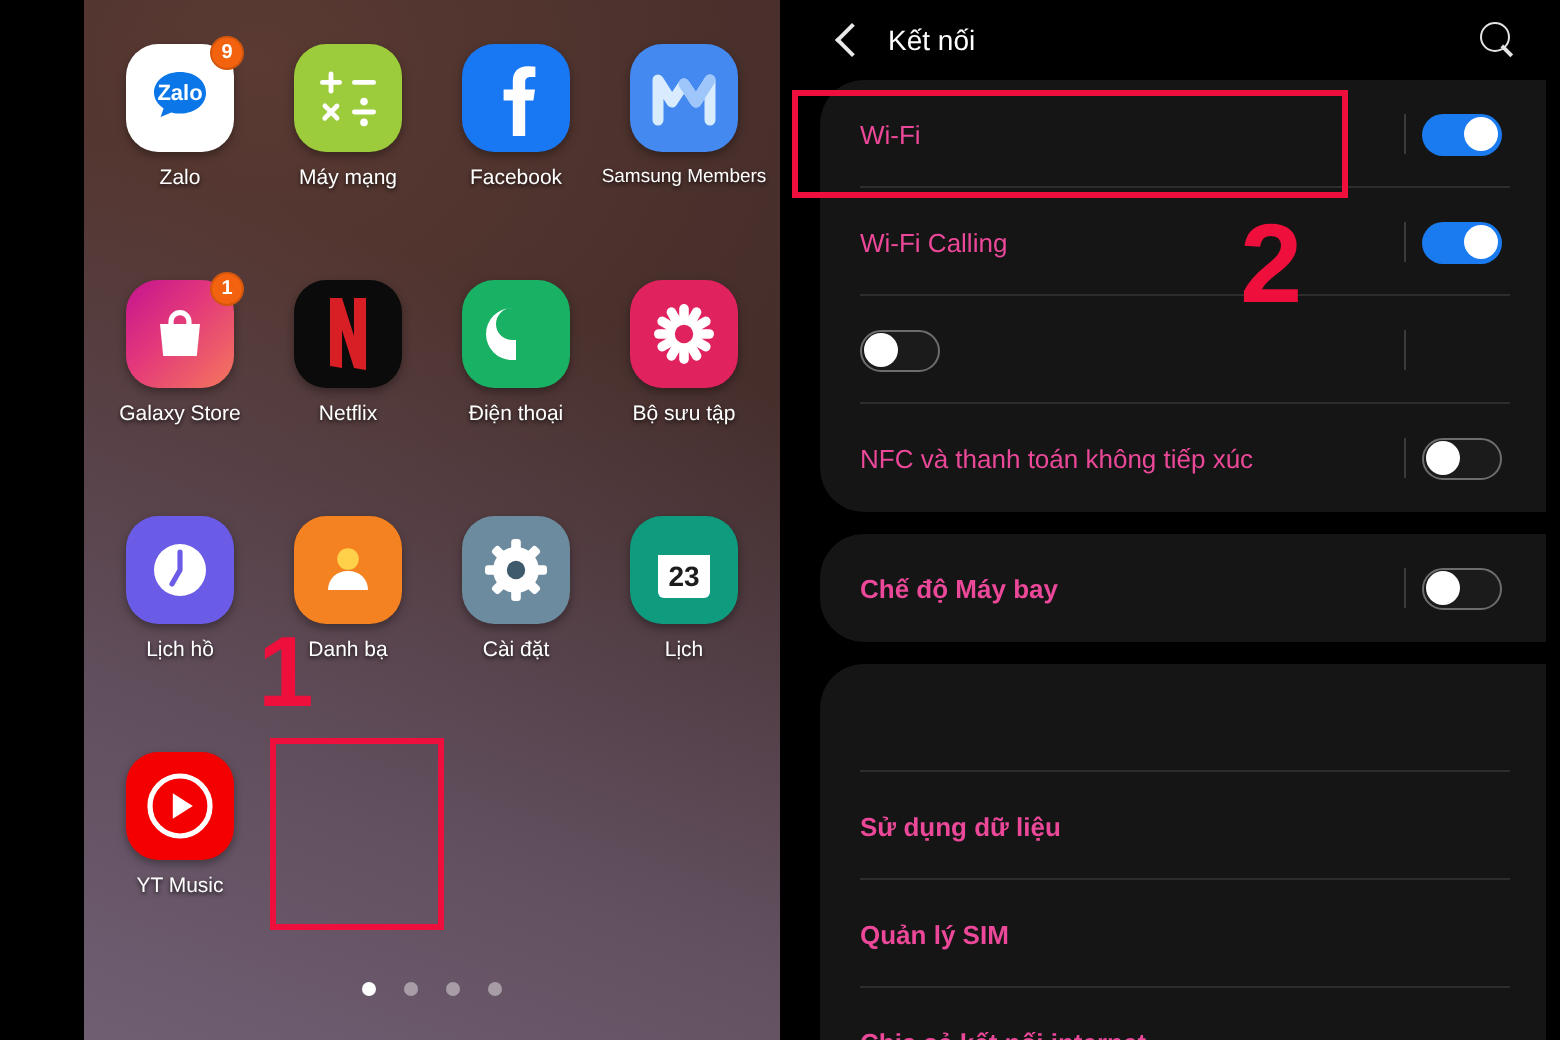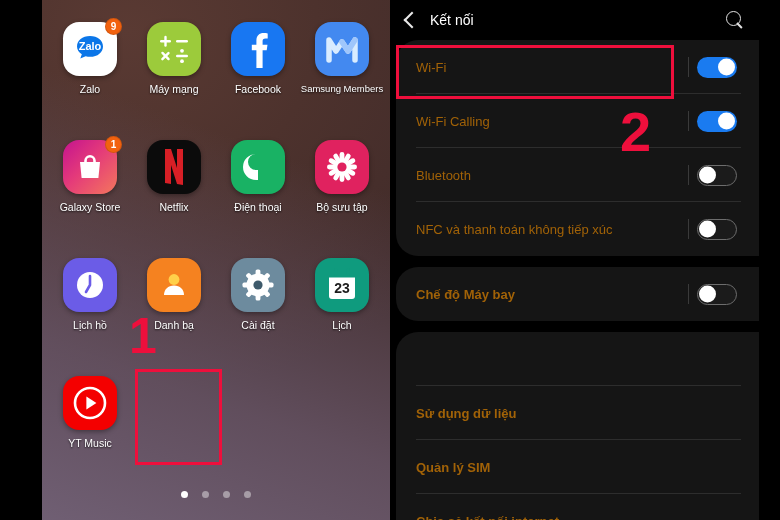--- a/index.html
+++ b/index.html
@@ -42,39 +42,39 @@
     position:absolute; top:-4px; right:-5px; min-width:17px; height:17px;
     border-radius:50%; background:#f2620f; color:#fff; font-size:10px; font-weight:bold;
     display:flex; align-items:center; justify-content:center; border:1.5px solid rgba(0,0,0,.12);
   }
   .dots{ position:absolute; left:0; right:0; bottom:22px; z-index:3; display:flex; gap:14px; justify-content:center; }
   .dot{ width:7px; height:7px; border-radius:50%; background:rgba(255,255,255,.42); }
   .dot.on{ background:#fff; }
 
   
   .settings{
-    position:absolute; left:390px; top:0; width:369px; height:520px;
+    position:absolute; left:404px; top:0; width:369px; height:520px;
     background:#000; overflow:hidden;
   }
   .sbar{ height:40px; display:flex; align-items:center; padding:0 14px 0 10px; }
   .chev{ width:18px; height:18px; position:relative; }
   .chev::before{
     content:""; position:absolute; left:6px; top:3px; width:10px; height:10px;
     border-left:2px solid #e9e9e9; border-bottom:2px solid #e9e9e9;
     transform:rotate(45deg);
   }
   .stitle{ color:#fff; font-size:14px; margin-left:12px; flex:1; }
   .mag{ width:19px; height:19px; position:relative; }
   .mag::before{ content:""; position:absolute; left:0; top:0; width:13px; height:13px; border:1.8px solid #e3e3e3; border-radius:50%; }
   .mag::after{ content:""; position:absolute; left:11px; top:11px; width:7px; height:1.8px; background:#e3e3e3; transform:rotate(45deg); transform-origin:left center; }
 
   .card{ background:#151515; border-radius:22px 0 0 22px; margin-left:6px; overflow:hidden; }
   .card + .card{ margin-top:11px;font-weight:bold; }
   .row{ position:relative; display:flex; align-items:center; height:54px; padding:0 0 0 20px; }
-  .row .txt{ color:#a16207; font-size:13px; flex:1; }
+  .row .txt{ color:#ec4899; font-size:13px; flex:1; }
   .sep{ position:absolute; left:20px; right:18px; bottom:0; height:1px; background:#2d2d2d; }
 
   .tgl{ width:40px; height:21px; border-radius:11px; position:relative; margin-right:22px; flex:none; }
   .tgl.on{ background:#1a7bf0; }
   .tgl.off{ background:#1b1b1b; border:1.6px solid #6d6d6d; }
   .knob{ position:absolute; top:50%; transform:translateY(-50%); width:17px; height:17px; border-radius:50%; background:#fff; }
   .tgl.on .knob{ right:2px; }
   .tgl.off .knob{ left:1px; }
   .vdiv{ position:absolute; right:70px; top:17px; width:1px; height:20px; background:#3a3a3a; }
 
@@ -281,21 +281,20 @@
       </div>
       <div class="row">
         <span class="txt">Wi-Fi Calling</span>
         <span class="vdiv"></span>
         <span class="tgl on">
             <span class="knob"></span>
           </span>
         <span class="sep"></span>
       </div>
       <div class="row">
-        <span class="txt">Bluetooth</span>
         <span class="vdiv"></span>
         <span class="tgl off">
             <span class="knob"></span>
           </span>
         <span class="sep"></span>
       </div>
       <div class="row">
         <span class="txt">NFC và thanh toán không tiếp xúc</span>
         <span class="vdiv"></span>
         <span class="tgl off">

